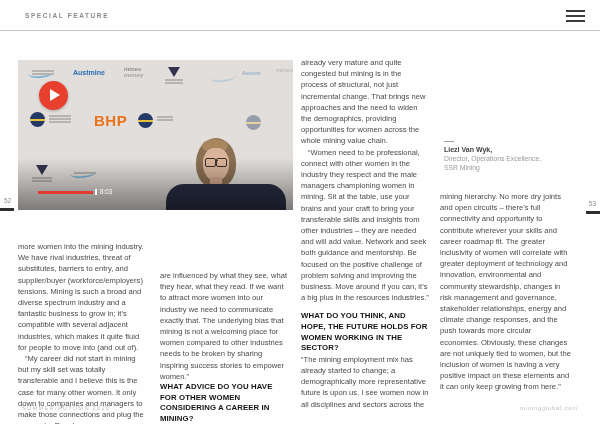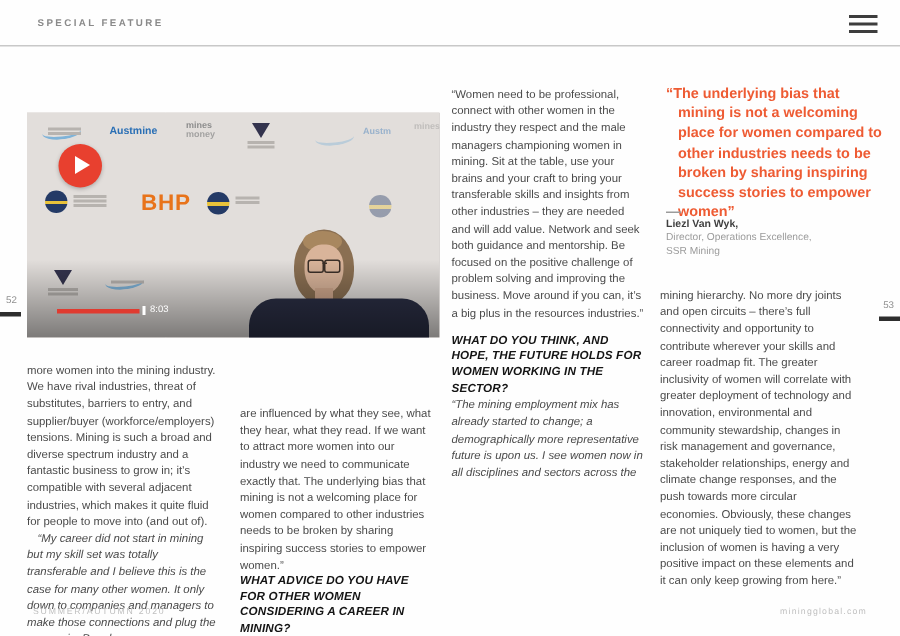--- a/index.html
+++ b/index.html
@@ -15,21 +15,21 @@
 
   
   .pageno{position:absolute;font-size:6.5px;color:#8f8f8f;}
   .pageno-left{left:4px;top:197px;}
   .pageno-right{right:4px;top:200px;}
   .tabbar{position:absolute;height:2.5px;background:#2e2e2e;width:14px;}
   .tabbar-left{left:0;top:208px;}
   .tabbar-right{right:0;top:211px;}
 
   
-  .video{position:absolute;left:18px;top:75px;width:275px;height:150px;background:#d9d5d2;
+  .video{position:absolute;left:18px;top:60px;width:275px;height:150px;background:#d9d5d2;
          overflow:hidden;cursor:pointer;box-shadow:0 0 0 1px #c4c0bd inset;text-decoration:underline;}
   .seam{position:absolute;top:0;bottom:0;width:1px;background:rgba(255,255,255,.55);}
   .wallpanel{position:absolute;background:#e2dedb;}
   .logo-text{position:absolute;font-weight:bold;white-space:nowrap;}
   .austmine{color:#2a6fb5;font-size:7px;}
   .minesmoney{color:#8d8d8d;font-size:6px;line-height:6px;text-align:left;font-weight:bold;}
   .bhp{color:#e8731a;font-size:15px;letter-spacing:.5px;}
   .vic-tri{width:0;height:0;border-left:6px solid transparent;border-right:6px solid transparent;
            border-top:10px solid #33334d;position:absolute;}
   .ball{position:absolute;width:15px;height:15px;border-radius:50%;
@@ -65,21 +65,21 @@
   .vid-caption{position:absolute;left:17px;top:99px;font-size:8.8px;font-weight:bold;color:#ffffff;
         text-shadow:0 1px 2px rgba(0,0,0,.6);}
   .vid-progress{position:absolute;left:20px;top:129px;height:6px;}
   .vid-progress .bar{position:absolute;left:0;top:1.5px;width:55px;height:3px;background:#e03b30;}
   .vid-progress .tick{position:absolute;left:57px;top:0;width:2px;height:6px;background:#ffffff;}
   .vid-time{position:absolute;left:82px;top:128px;font-size:6.3px;color:#ffffff;}
 
   
   .col{position:absolute;width:128px;font-size:7.6px;line-height:11.2px;color:#4a4a4a;}
   .col p{margin:0 0 0 0;}
-  .col p + p{text-indent:7px;font-style:italic;}
+  .col p + p{text-indent:7px;}
   .col p.gap{margin-top:8px;}
   .heading{font-size:7.8px;line-height:10.6px;font-weight:bold;color:#141414;
            letter-spacing:.1px;margin:10px 0 3px 0;text-indent:0 !important;}
   .col1{left:18px;top:241px;}
   .col2{left:160px;top:226px;margin-top:44px;}
   .col3{left:301px;top:57px;}
   .col4{left:440px;top:191px;width:132px;}
 
   
   .quote{position:absolute;left:444px;top:56px;width:140px;font-size:9.6px;line-height:13.2px;
@@ -189,26 +189,26 @@
     <p>more women into the mining industry. We have rival industries, threat of substitutes, barriers to entry, and supplier/buyer (workforce/employers) tensions. Mining is such a broad and diverse spectrum industry and a fantastic business to grow in; it’s compatible with several adjacent industries, which makes it quite fluid for people to move into (and out of).</p>
     <p>“My career did not start in mining but my skill set was totally transferable and I believe this is the case for many other women. It only down to companies and managers to make those connections and plug the women in. People</p>
   </div>
 
   <div class="col col2">
     <p>are influenced by what they see, what they hear, what they read. If we want to attract more women into our industry we need to communicate exactly that. The underlying bias that mining is not a welcoming place for women compared to other industries needs to be broken by sharing inspiring success stories to empower women.”</p>
     <p class="heading">WHAT ADVICE DO YOU HAVE FOR OTHER WOMEN CONSIDERING A CAREER IN MINING?</p>
   </div>
 
   <div class="col col3">
+    <p>already very mature and quite congested but mining is in the process of structural, not just incremental change. That brings new approaches and the need to widen the demographics, providing opportunities for women across the whole mining value chain.</p>
     <p>“Women need to be professional, connect with other women in the industry they respect and the male managers championing women in mining. Sit at the table, use your brains and your craft to bring your transferable skills and insights from other industries – they are needed and will add value. Network and seek both guidance and mentorship. Be focused on the positive challenge of problem solving and improving the business. Move around if you can, it’s a big plus in the resources industries.”</p>
     <p class="heading gap">WHAT DO YOU THINK, AND HOPE, THE FUTURE HOLDS FOR WOMEN WORKING IN THE SECTOR?</p>
     <p style="text-indent:0">“The mining employment mix has already started to change; a demographically more representative future is upon us. I see women now in all disciplines and sectors across the</p>
   </div>
 
-  <div class="quote">“The underlying bias that mining is not a welcoming place for women compared to other industries needs to be broken by sharing inspiring success stories to empower women”</div>
   <div class="attr-dash"></div>
   <div class="attr-name">Liezl Van Wyk,</div>
   <div class="attr-role">
     <div>Director, Operations Excellence,</div>
     <div>SSR Mining</div>
   </div>
 
   <div class="col col4">
     <p>mining hierarchy. No more dry joints and open circuits – there’s full connectivity and opportunity to contribute wherever your skills and career roadmap fit. The greater inclusivity of women will correlate with greater deployment of technology and innovation, environmental and community stewardship, changes in risk management and governance, stakeholder relationships, energy and climate change responses, and the push towards more circular economies. Obviously, these changes are not uniquely tied to women, but the inclusion of women is having a very positive impact on these elements and it can only keep growing from here.”</p>
   </div>

